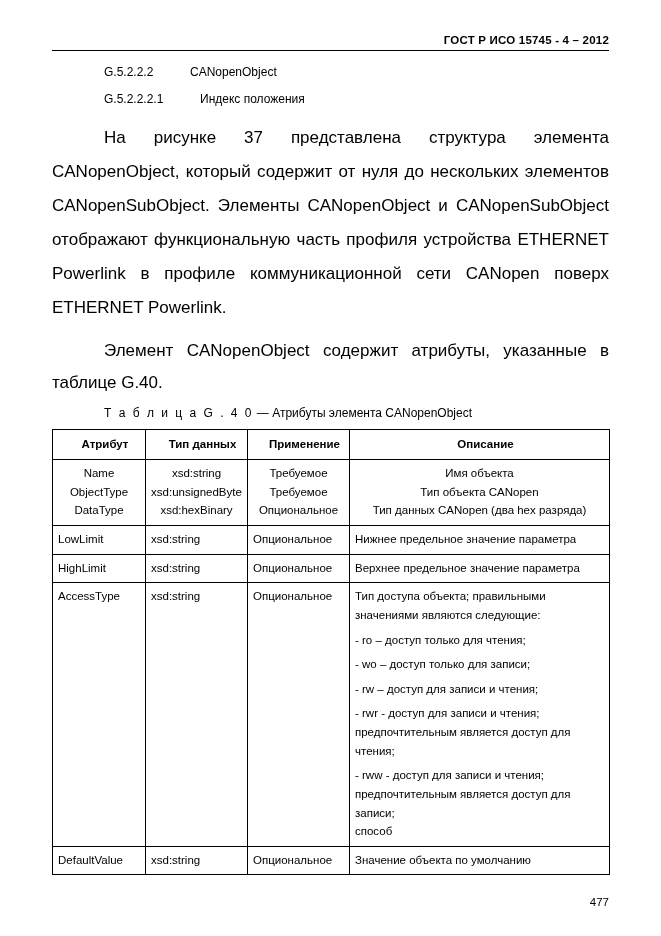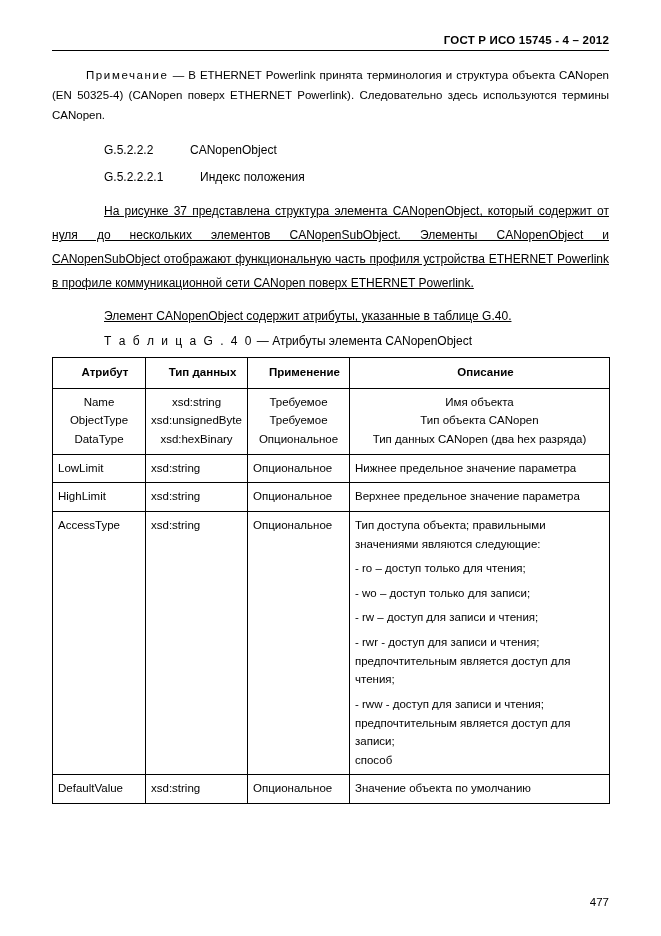--- a/index.html
+++ b/index.html
@@ -50,26 +50,25 @@
     display: inline-block;
     min-width: 86px;
   }
   .clause.sub {
     margin-bottom: 15px;
   }
   .clause.sub .num {
     min-width: 96px;
   }
   .body-par {
-    font-size: 12px;
+    font-size: 17px;
     line-height: 2.0;
     text-align: justify;
     text-indent: 52px;
     margin: 0 0 10px 0;
-    text-decoration: underline;
   }
   .body-par.tight {
     line-height: 1.9;
     margin-bottom: 6px;
   }
   .table-caption {
     font-size: 12px;
     margin: 6px 0 9px 0;
     padding-left: 52px;
   }
@@ -117,25 +116,20 @@
 </style>
 </head>
 <body>
 
 <div class="page">
 
   <div class="header">
     <span>ГОСТ Р ИСО 15745 - 4 – 2012</span>
   </div>
 
-  <p class="note">
-    <span class="spaced">Примечание</span>
-    <span>—</span>
-    <span>В ETHERNET Powerlink принята терминология и структура объекта CANopen (EN 50325-4) (CANopen поверх ETHERNET Powerlink). Следовательно здесь используются термины CANopen.</span>
-  </p>
 
   <p class="clause">
     <span class="num">G.5.2.2.2</span><span>CANopenObject</span>
   </p>
 
   <p class="clause sub">
     <span class="num">G.5.2.2.2.1</span><span>Индекс положения</span>
   </p>
 
   <p class="body-par">На рисунке 37 представлена структура элемента CANopenObject, который содержит от нуля до нескольких элементов CANopenSubObject. Элементы CANopenObject и CANopenSubObject отображают функциональную часть профиля устройства ETHERNET Powerlink в профиле коммуникационной сети CANopen поверх ETHERNET Powerlink.</p>

